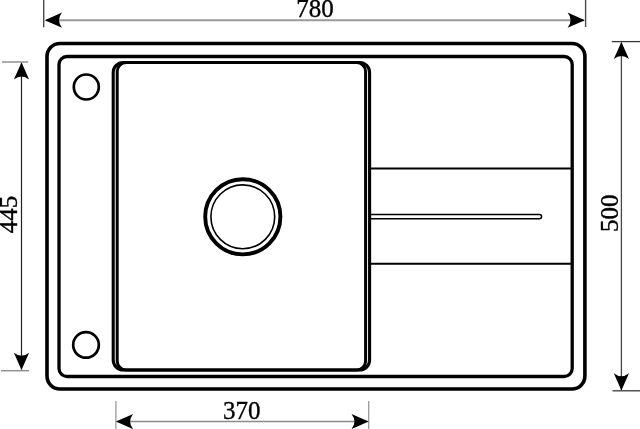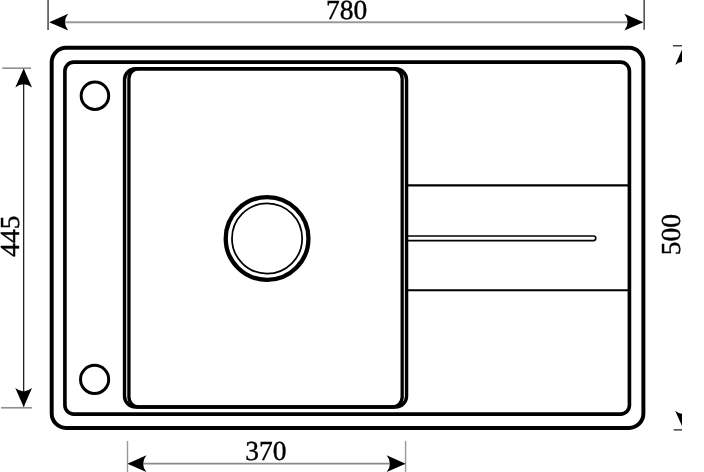--- a/index.html
+++ b/index.html
@@ -1,16 +1,16 @@
 <!DOCTYPE html>
 <html><head>
 <meta charset="utf-8">
 <style>
   html,body{margin:0;padding:0;background:#ffffff;}
-  .page{width:620px;height:429px;position:relative;overflow:hidden;background:#fff;will-change:transform;}
+  .page{width:620px;height:429px;position:relative;overflow:hidden;background:#fff;will-change:transform;padding-left:20px;}
   svg{position:absolute;left:0;top:0;}
   text{font-family:"Liberation Serif", serif;fill:#000;}
 </style>
 </head>
 <body>
 <div class="page">
 <svg width="640" height="429" viewBox="0 0 640 429">
   <defs>
     <path id="arr" d="M0,0 L17.2,-7.6 Q11.2,0 17.2,7.6 Z"></path>
   </defs>

